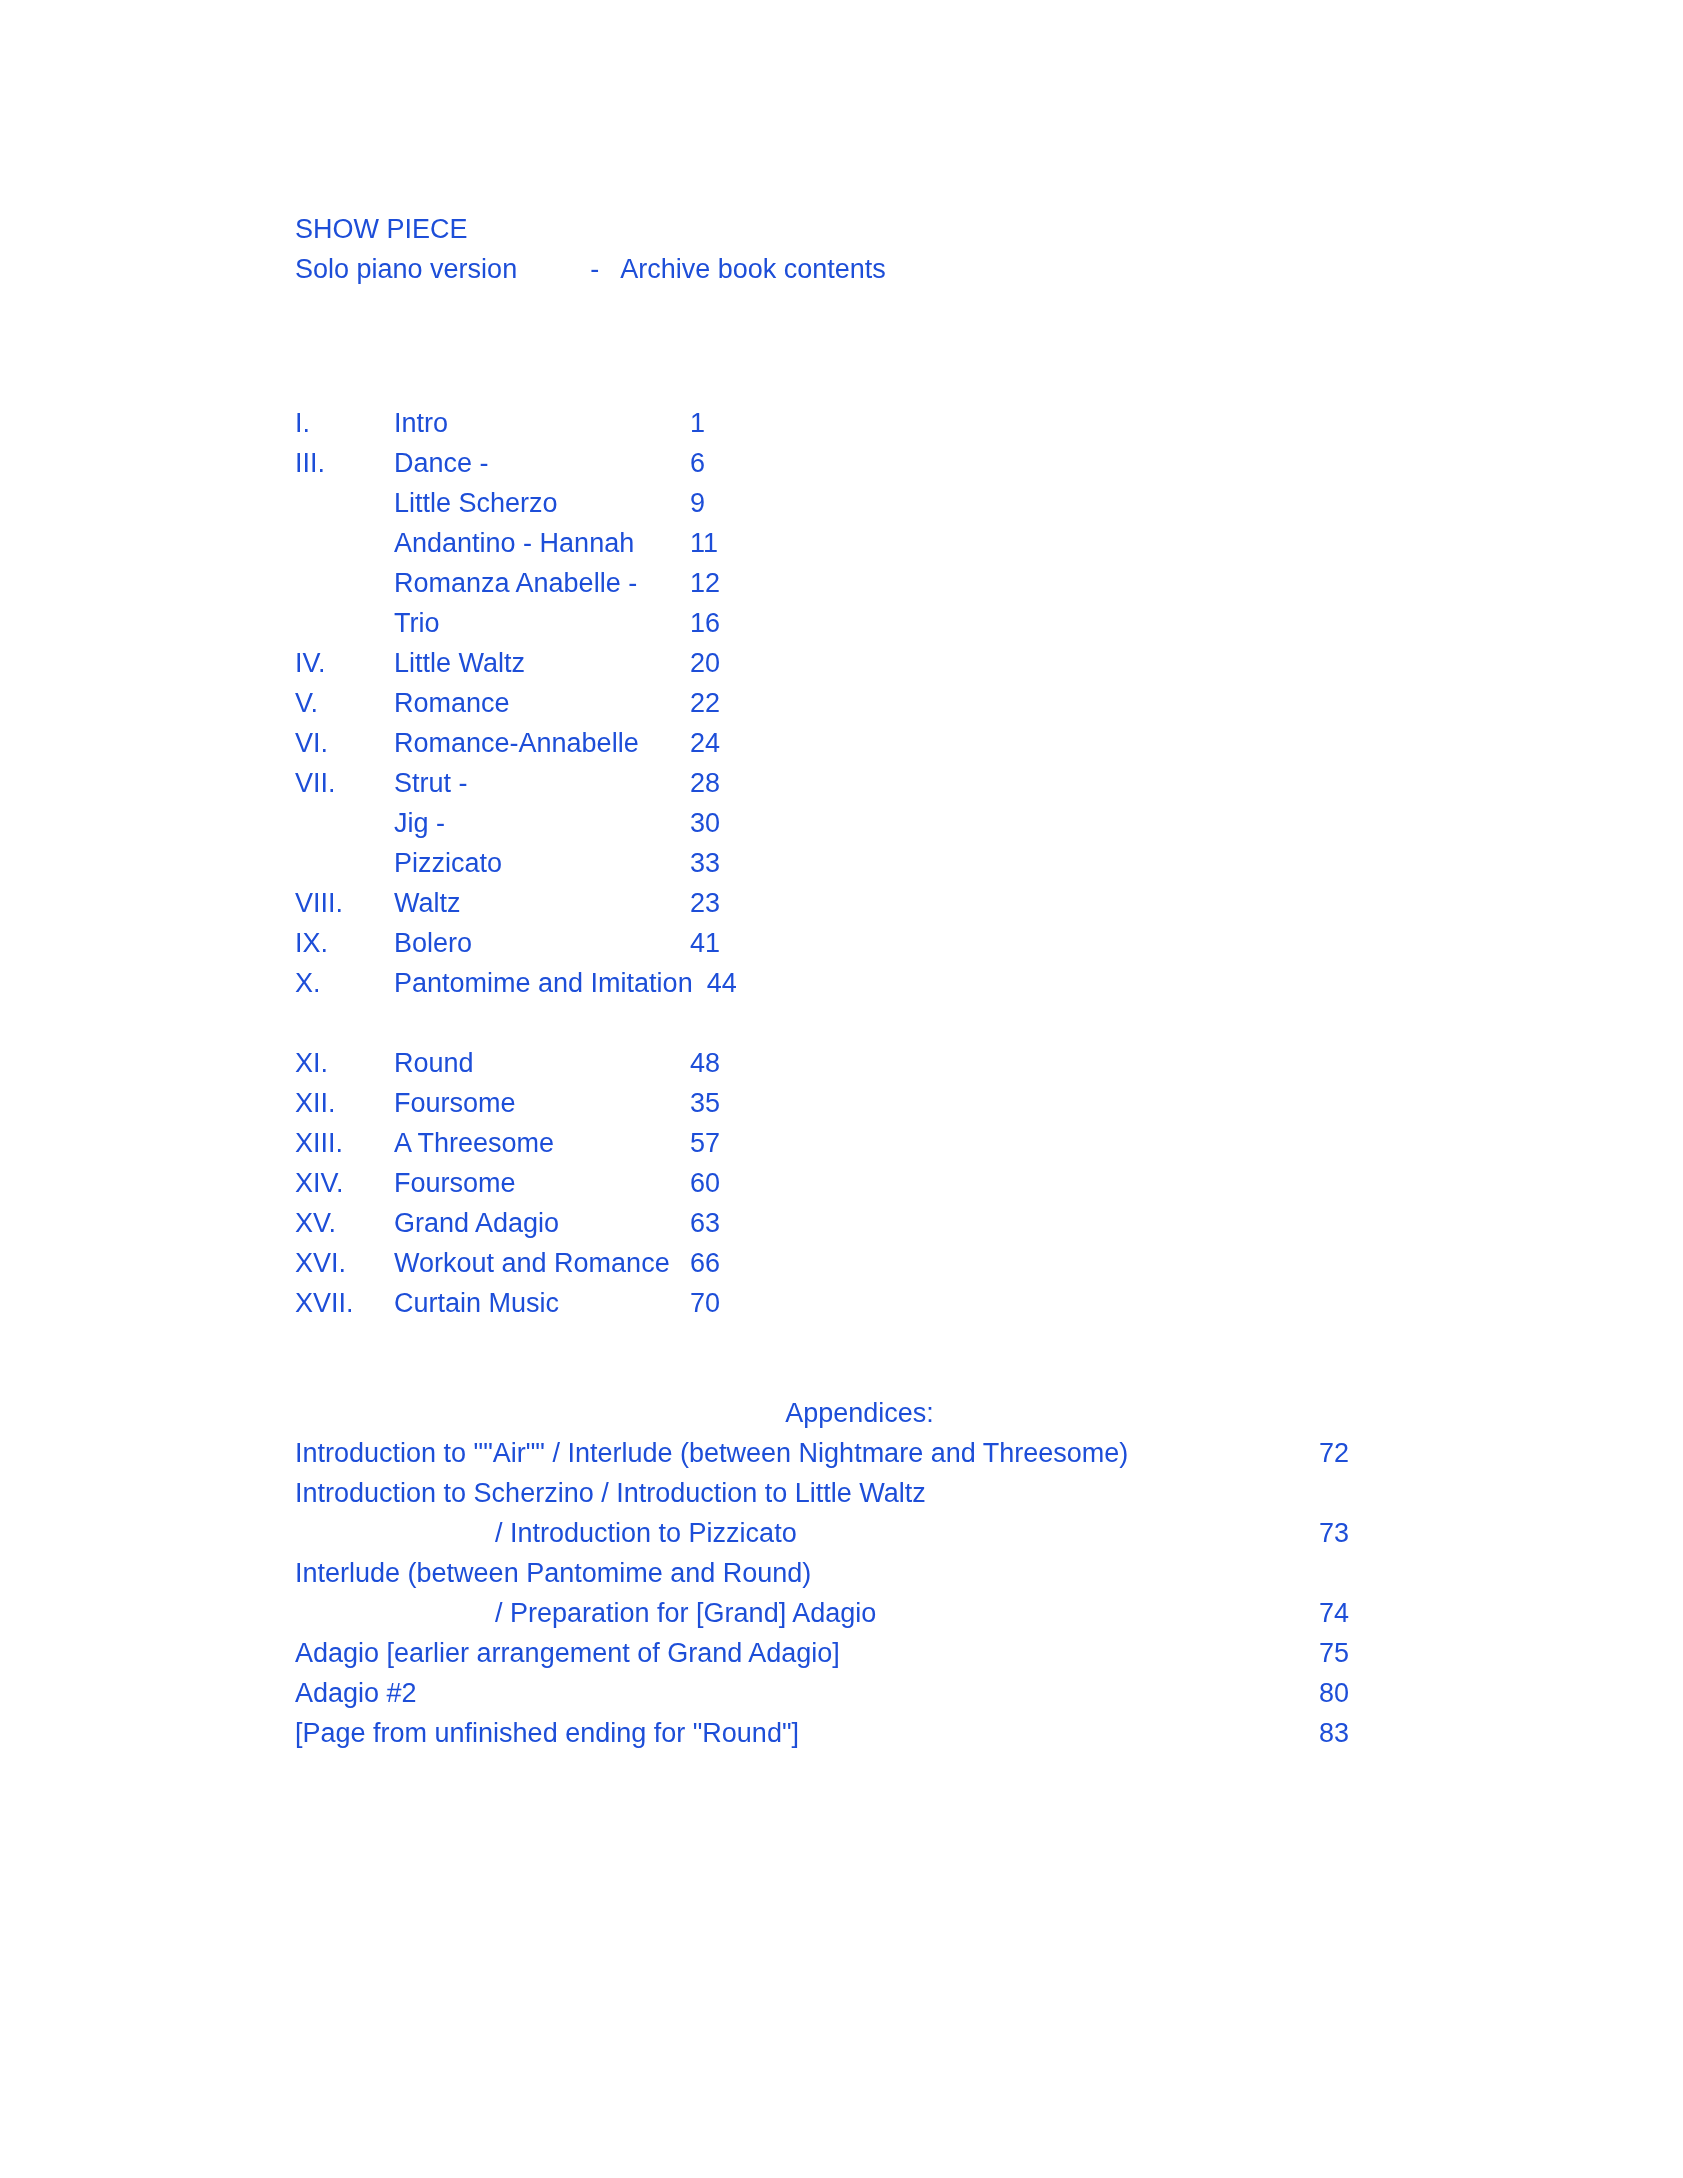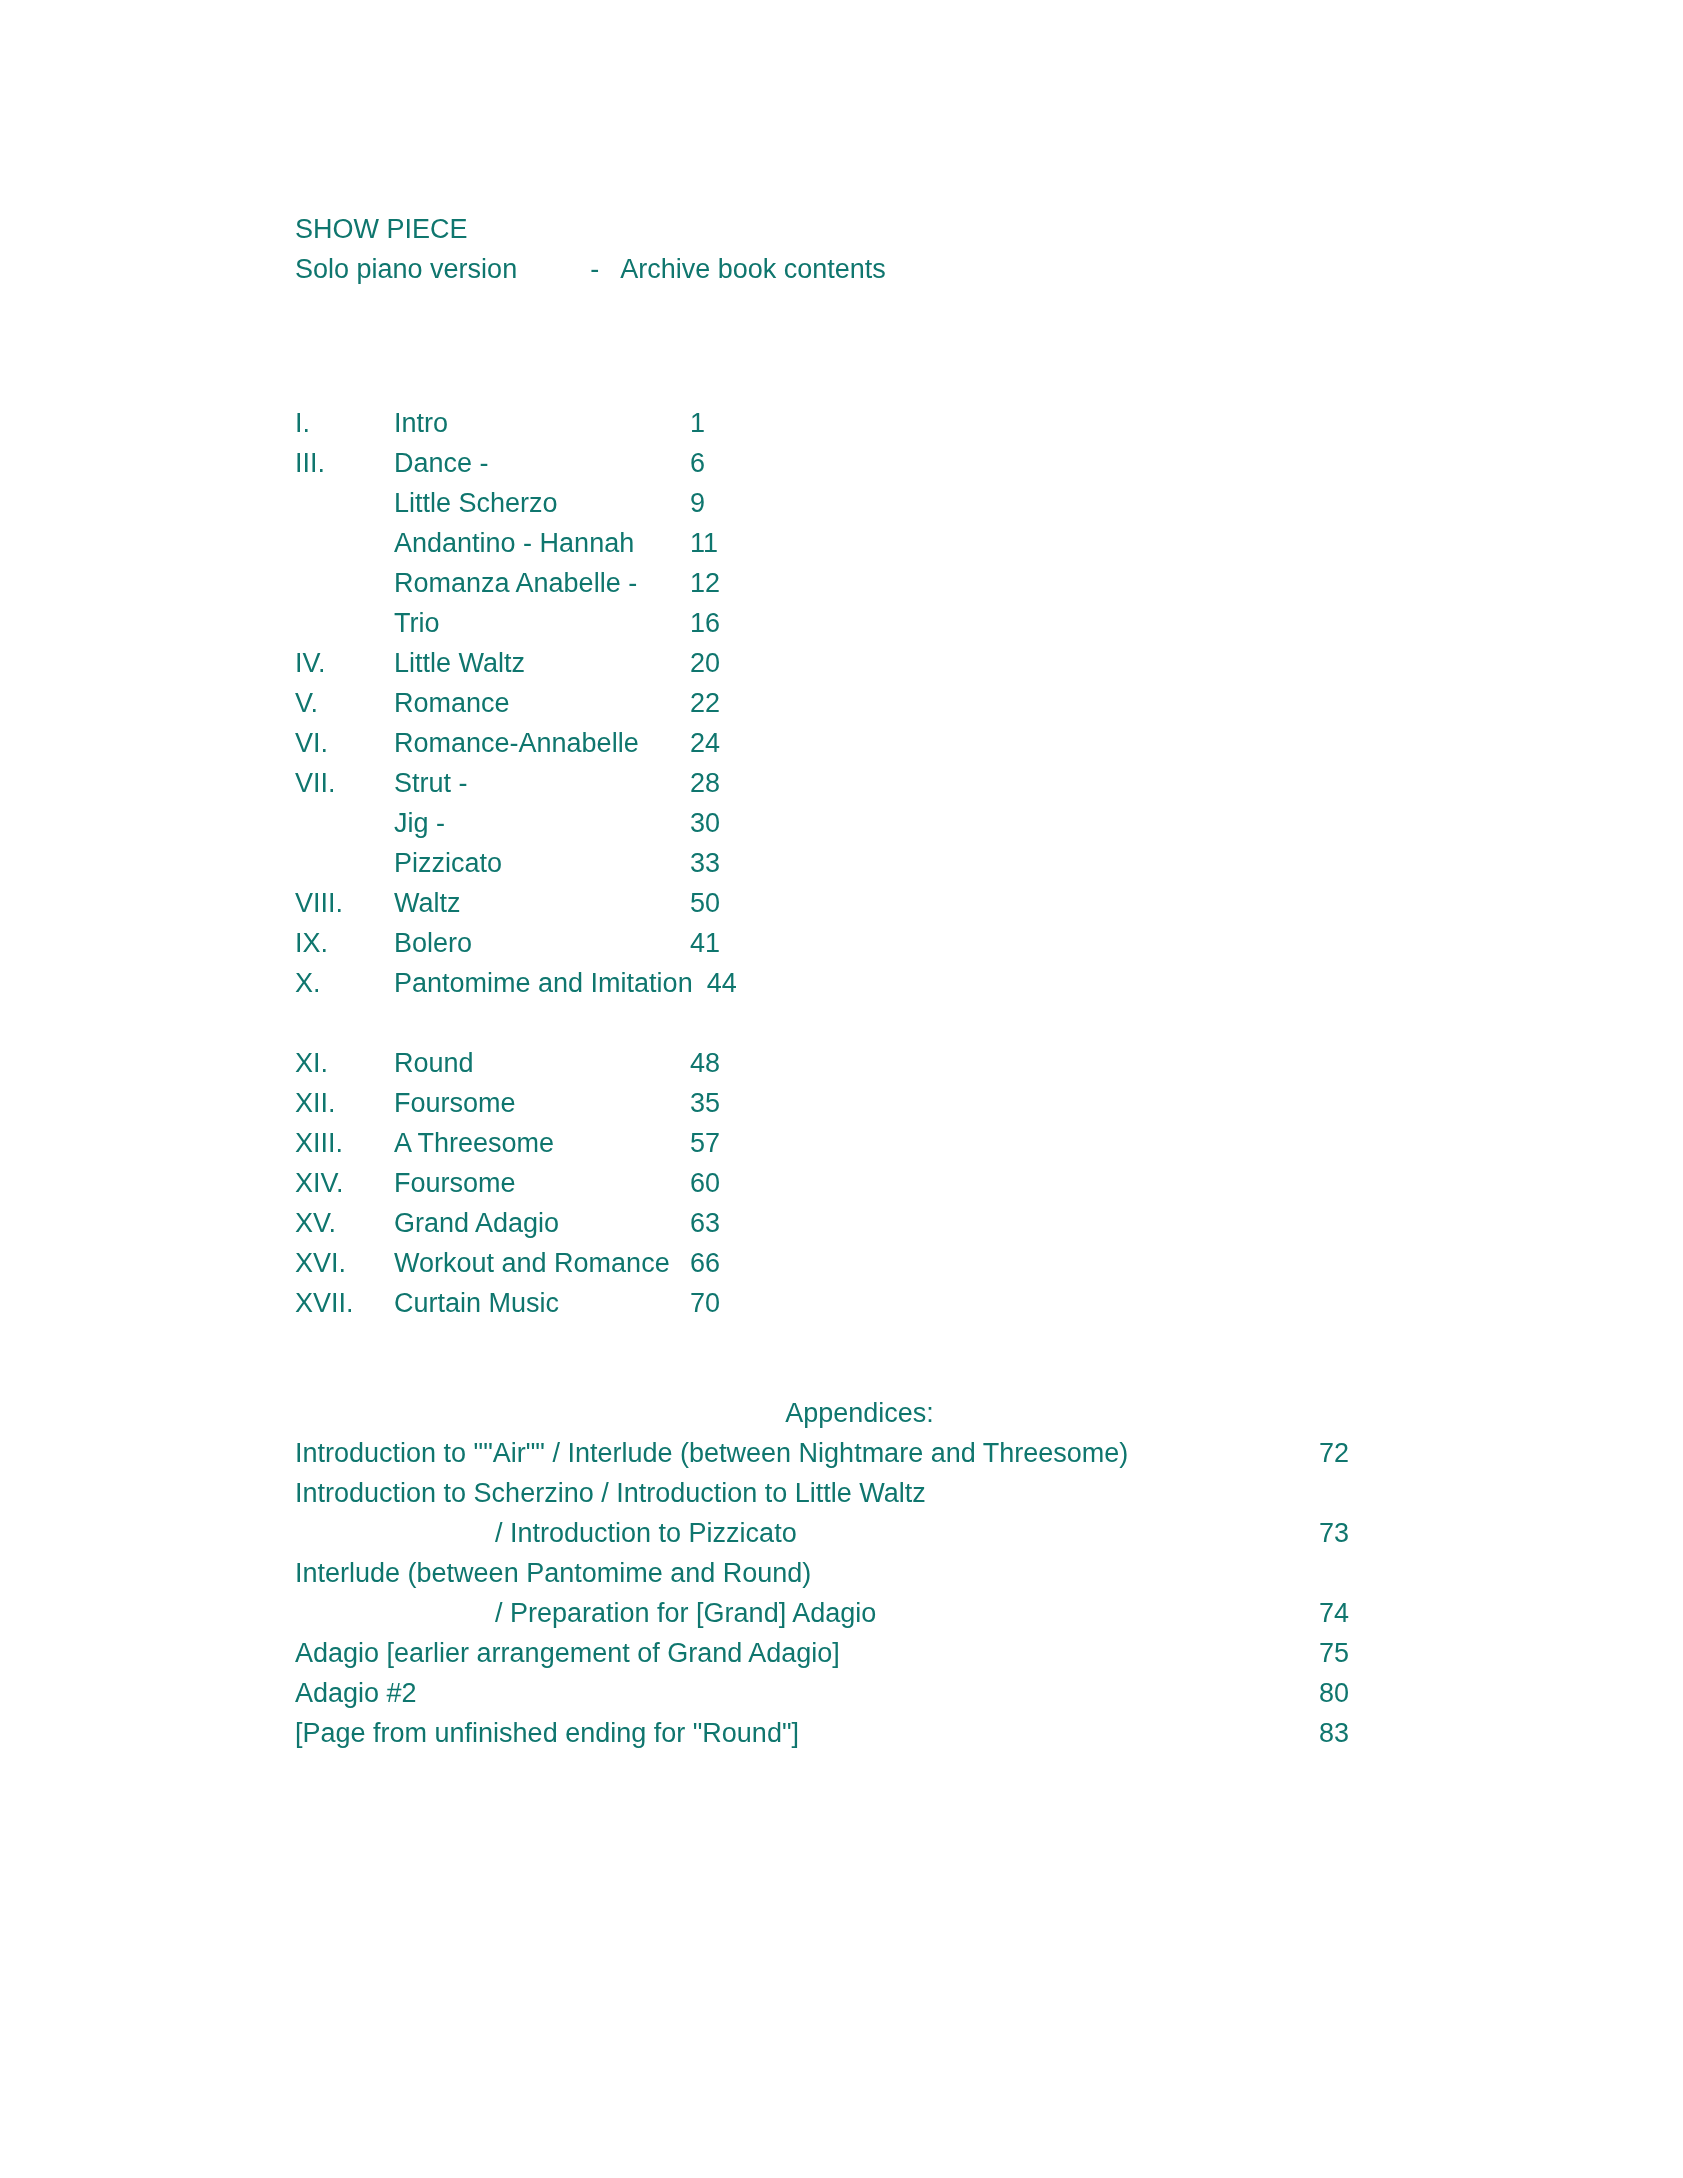--- a/index.html
+++ b/index.html
@@ -7,21 +7,21 @@
     padding: 0;
     background: #ffffff;
   }
   .page {
     position: relative;
     width: 1683px;
     height: 2178px;
     background: #ffffff;
     font-family: "Liberation Sans", sans-serif;
     font-size: 27px;
-    color: #0f766e;
+    color: #1d4ed8;
     overflow: hidden;
   }
   .header {
     position: absolute;
     left: 295px;
     top: 209px;
     line-height: 40px;
     white-space: nowrap;
   }
   .subtitle .sep {
@@ -147,21 +147,21 @@
       <span class="c-page">30</span>
     </div>
     <div class="toc-row">
       <span class="c-roman"></span>
       <span class="c-label">Pizzicato</span>
       <span class="c-page">33</span>
     </div>
     <div class="toc-row">
       <span class="c-roman">VIII.</span>
       <span class="c-label">Waltz</span>
-      <span class="c-page">50</span>
+      <span class="c-page">23</span>
     </div>
     <div class="toc-row">
       <span class="c-roman">IX.</span>
       <span class="c-label">Bolero</span>
       <span class="c-page">41</span>
     </div>
     <div class="toc-row">
       <span class="c-roman">X.</span>
       <span class="c-label">Pantomime and Imitation</span>
       <span class="c-page">44</span>

